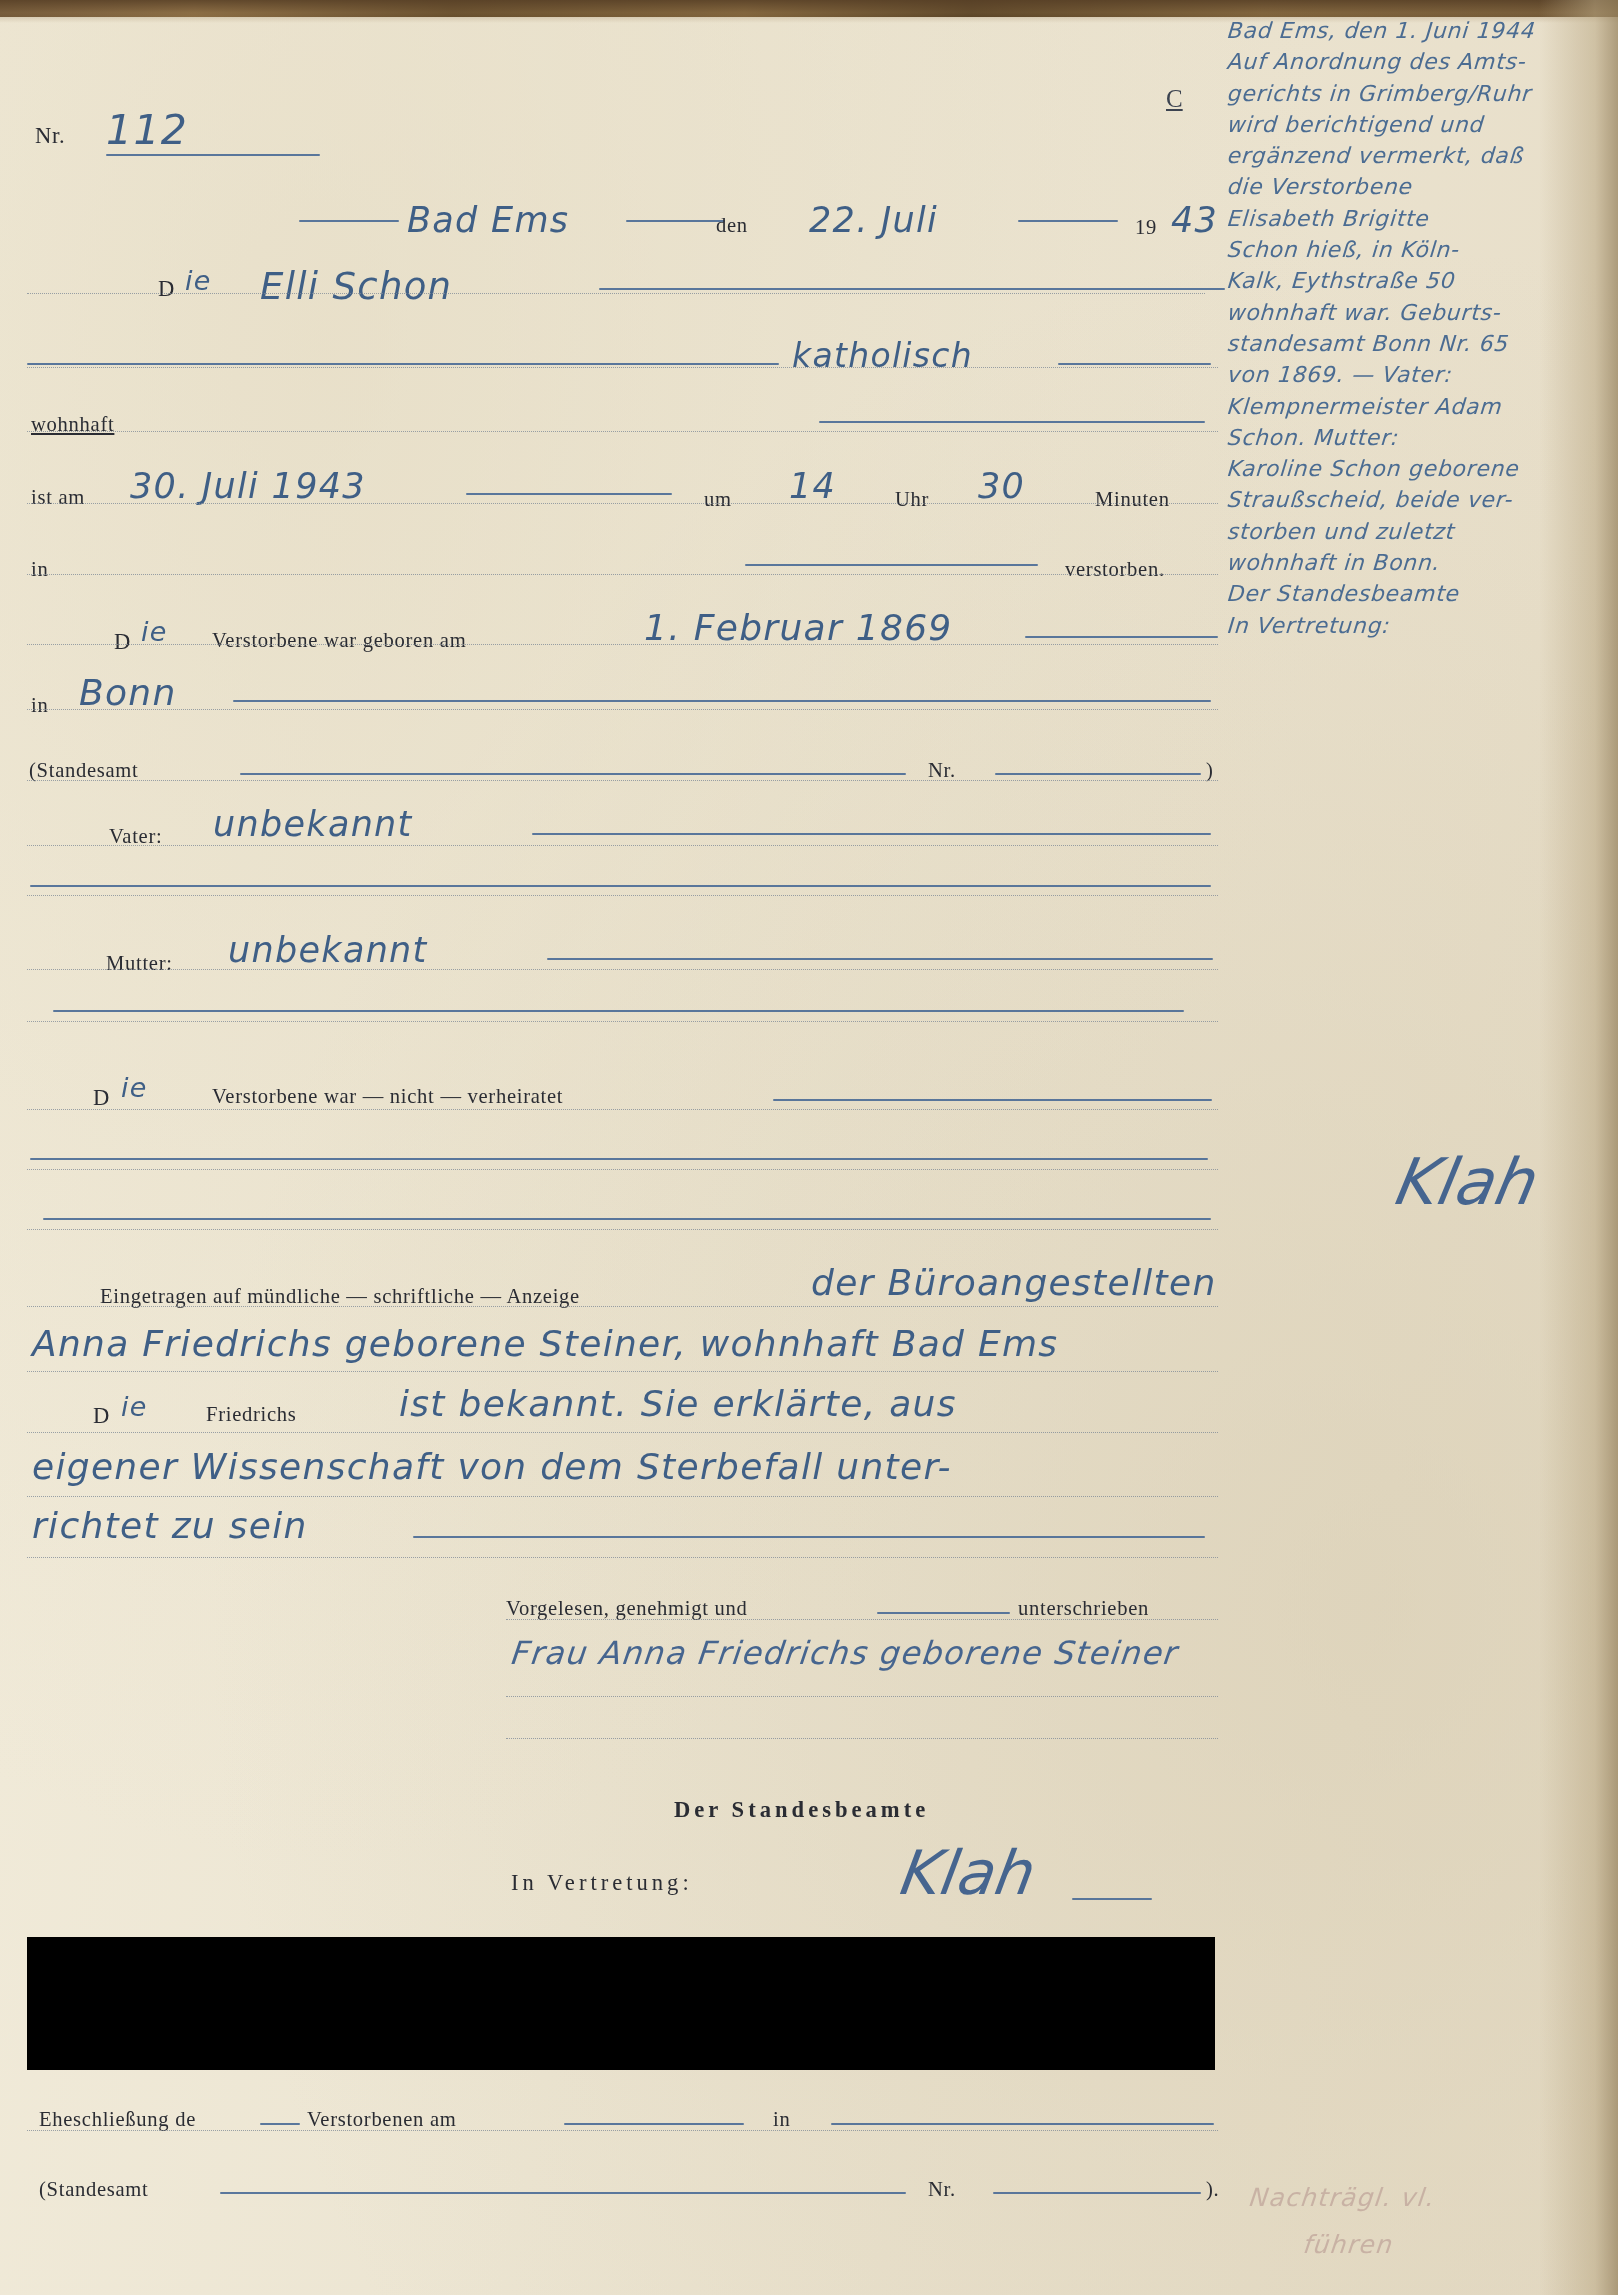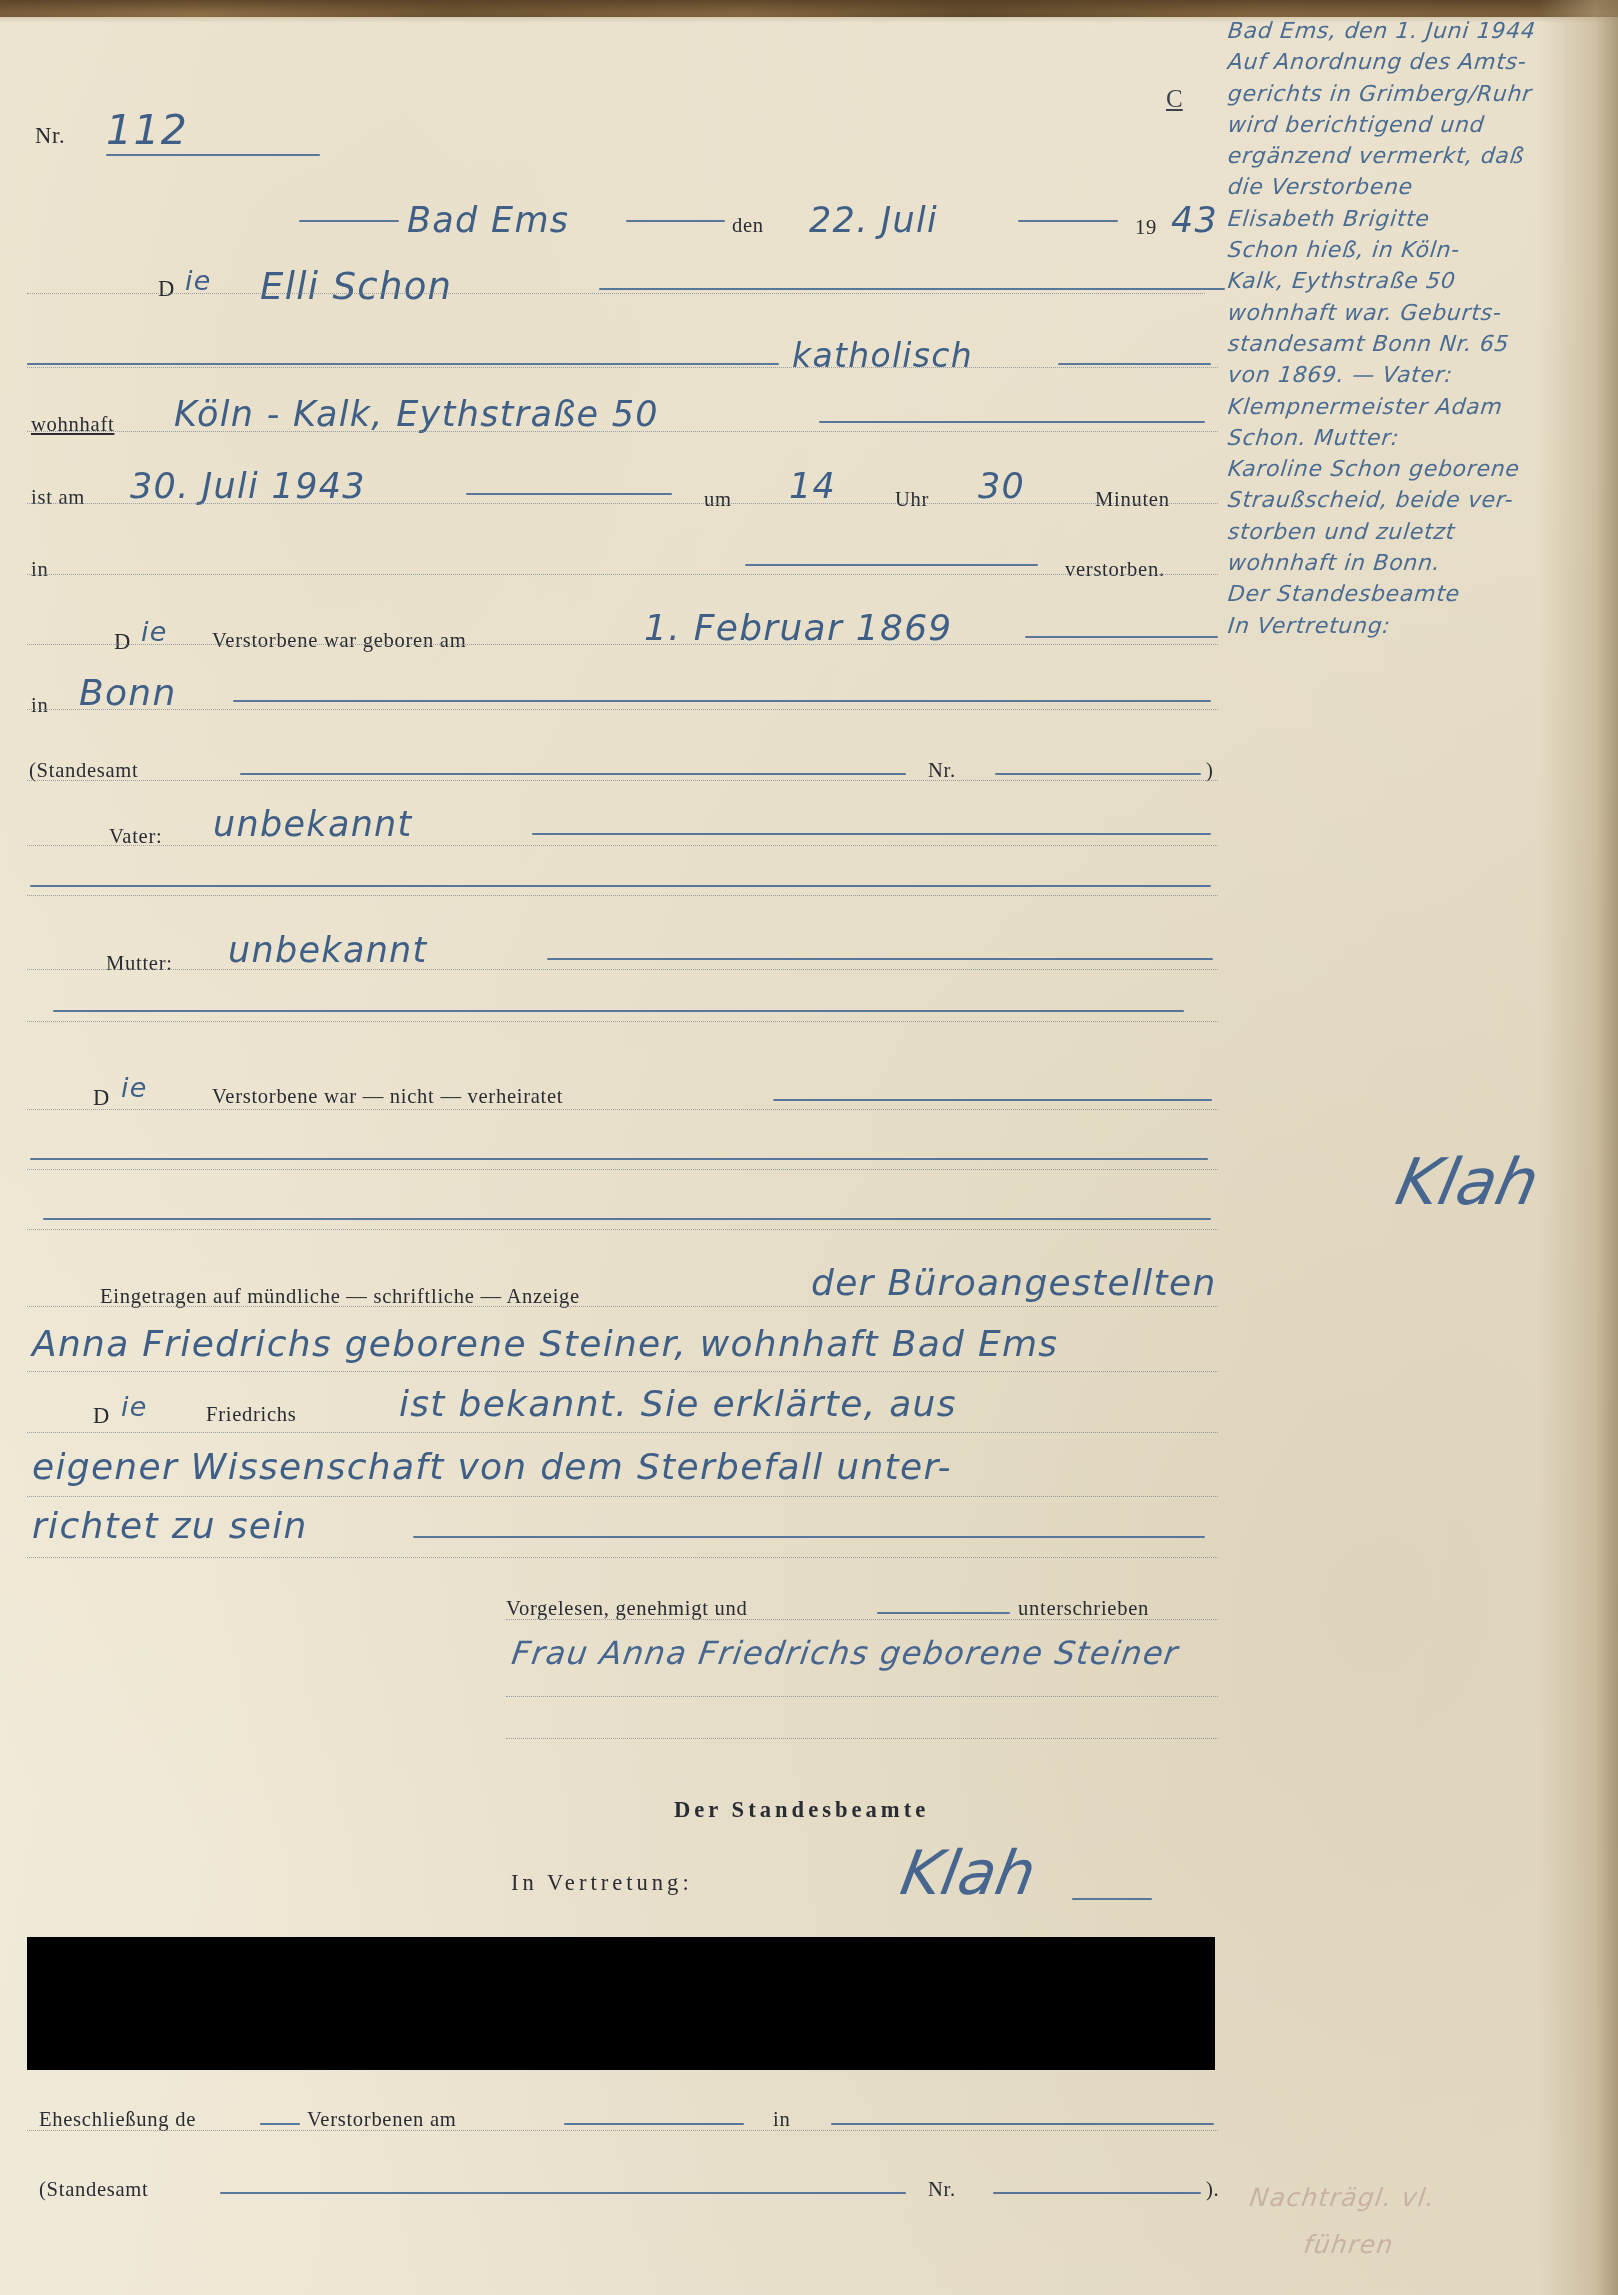--- a/index.html
+++ b/index.html
@@ -143,39 +143,38 @@
 
   <div class="lbl big" style="left:35px; top:123px;">Nr.</div>
   <div class="hw" style="left:106px; top:106px; font-size:41px;">112</div>
   <div class="dash" style="left:106px; top:154px; width:214px;"></div>
 
   <div class="c-mark" style="left:1166px; top:85px;">C</div>
 
   <div class="dash" style="left:299px; top:220px; width:100px;"></div>
   <div class="hw" style="left:407px; top:200px; font-size:35px;">Bad Ems</div>
   <div class="dash" style="left:626px; top:220px; width:99px;"></div>
-  <div class="lbl" style="left:732px; top:214px;">den</div>
+  <div class="lbl" style="left:716px; top:214px;">den</div>
   <div class="hw" style="left:809px; top:200px; font-size:35px;">22. Juli</div>
   <div class="dash" style="left:1018px; top:220px; width:100px;"></div>
   <div class="lbl" style="left:1135px; top:216px;">19</div>
   <div class="hw" style="left:1171px; top:200px; font-size:35px;">43</div>
 
   <div class="lbl big" style="left:158px; top:276px;">D</div>
   <div class="hw" style="left:185px; top:265px; font-size:27px;">ie</div>
   <div class="hw" style="left:260px; top:265px; font-size:37px;">Elli Schon</div>
   <div class="dash" style="left:599px; top:288px; width:626px;"></div>
   <div class="rule" style="left:27px; top:293px; width:1178px;"></div>
 
   <div class="dash" style="left:27px; top:363px; width:752px;"></div>
   <div class="hw" style="left:792px; top:336px; font-size:33px;">katholisch</div>
   <div class="dash" style="left:1058px; top:363px; width:153px;"></div>
   <div class="rule" style="left:27px; top:367px; width:1191px;"></div>
 
   <div class="lbl" style="left:31px; top:413px;text-decoration:underline;">wohnhaft</div>
-  <div class="hw" style="left:174px; top:394px; font-size:35px;">Köln - Kalk, Eythstraße 50</div>
   <div class="dash" style="left:819px; top:421px; width:386px;"></div>
   <div class="rule" style="left:27px; top:431px; width:1191px;"></div>
 
   <div class="lbl" style="left:31px; top:486px;">ist am</div>
   <div class="hw" style="left:130px; top:466px; font-size:35px;">30. Juli 1943</div>
   <div class="dash" style="left:466px; top:493px; width:206px;"></div>
   <div class="lbl" style="left:704px; top:488px;">um</div>
   <div class="hw" style="left:789px; top:466px; font-size:35px;">14</div>
   <div class="lbl" style="left:895px; top:488px;">Uhr</div>
   <div class="hw" style="left:978px; top:466px; font-size:35px;">30</div>

